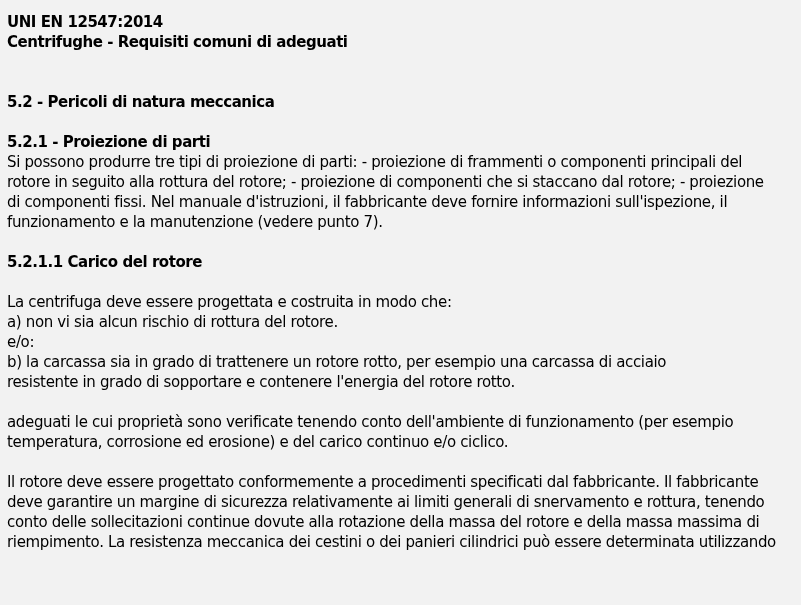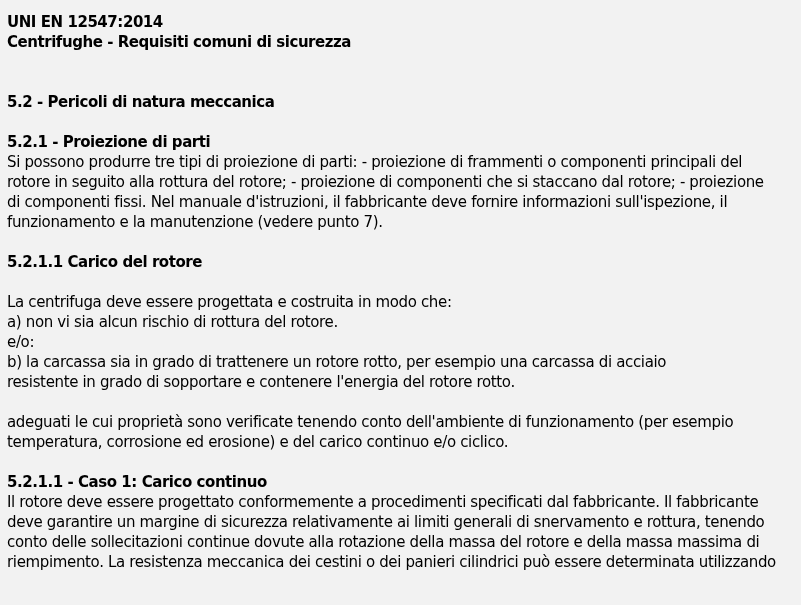--- a/index.html
+++ b/index.html
@@ -29,21 +29,21 @@
     }
     .bold { font-weight: bold; letter-spacing: -0.45px; }
     .red { color: #ff0000; }
     .gap { display: block; height: 20px; }
   </style>
 </head>
 <body>
 
 <div class="doc">
   <span class="line bold">UNI EN 12547:2014</span>
-  <span class="line bold">Centrifughe - Requisiti comuni di sicurezza</span>
+  <span class="line bold">Centrifughe - Requisiti comuni di adeguati</span>
   <span class="gap"></span>
   <span class="gap"></span>
   <span class="line bold">5.2 - Pericoli di natura meccanica</span>
   <span class="gap"></span>
 
   <div>
     <span class="line bold">5.2.1 - Proiezione di parti</span>
     <span class="line">Si possono produrre tre tipi di proiezione di parti: - proiezione di frammenti o componenti principali del</span>
     <span class="line">rotore in seguito alla rottura del rotore; - proiezione di componenti che si staccano dal rotore; - proiezione</span>
     <span class="line">di componenti fissi. Nel manuale d'istruzioni, il fabbricante deve fornire informazioni sull'ispezione, il</span>
@@ -59,19 +59,18 @@
     <span class="line">e/o:</span>
     <span class="line">b) la carcassa sia in grado di trattenere un rotore rotto, per esempio una carcassa di acciaio</span>
     <span class="line">resistente in grado di sopportare e contenere l'energia del rotore rotto.</span>
     <span class="gap"></span>
     <span class="line">adeguati le cui proprietà sono verificate tenendo conto dell'ambiente di funzionamento (per esempio</span>
     <span class="line">temperatura, corrosione ed erosione) e del carico continuo e/o ciclico.</span>
   </div>
   <span class="gap"></span>
 
   <div>
-    <span class="line bold">5.2.1.1 - Caso 1: Carico continuo</span>
     <span class="line">Il rotore deve essere progettato conformemente a procedimenti specificati dal fabbricante. Il fabbricante</span>
     <span class="line">deve garantire un margine di sicurezza relativamente ai limiti generali di snervamento e rottura, tenendo</span>
     <span class="line">conto delle sollecitazioni continue dovute alla rotazione della massa del rotore e della massa massima di</span>
     <span class="line">riempimento. La resistenza meccanica dei cestini o dei panieri cilindrici può essere determinata utilizzando</span>
   </div>
 </div>
 
 </body></html>

